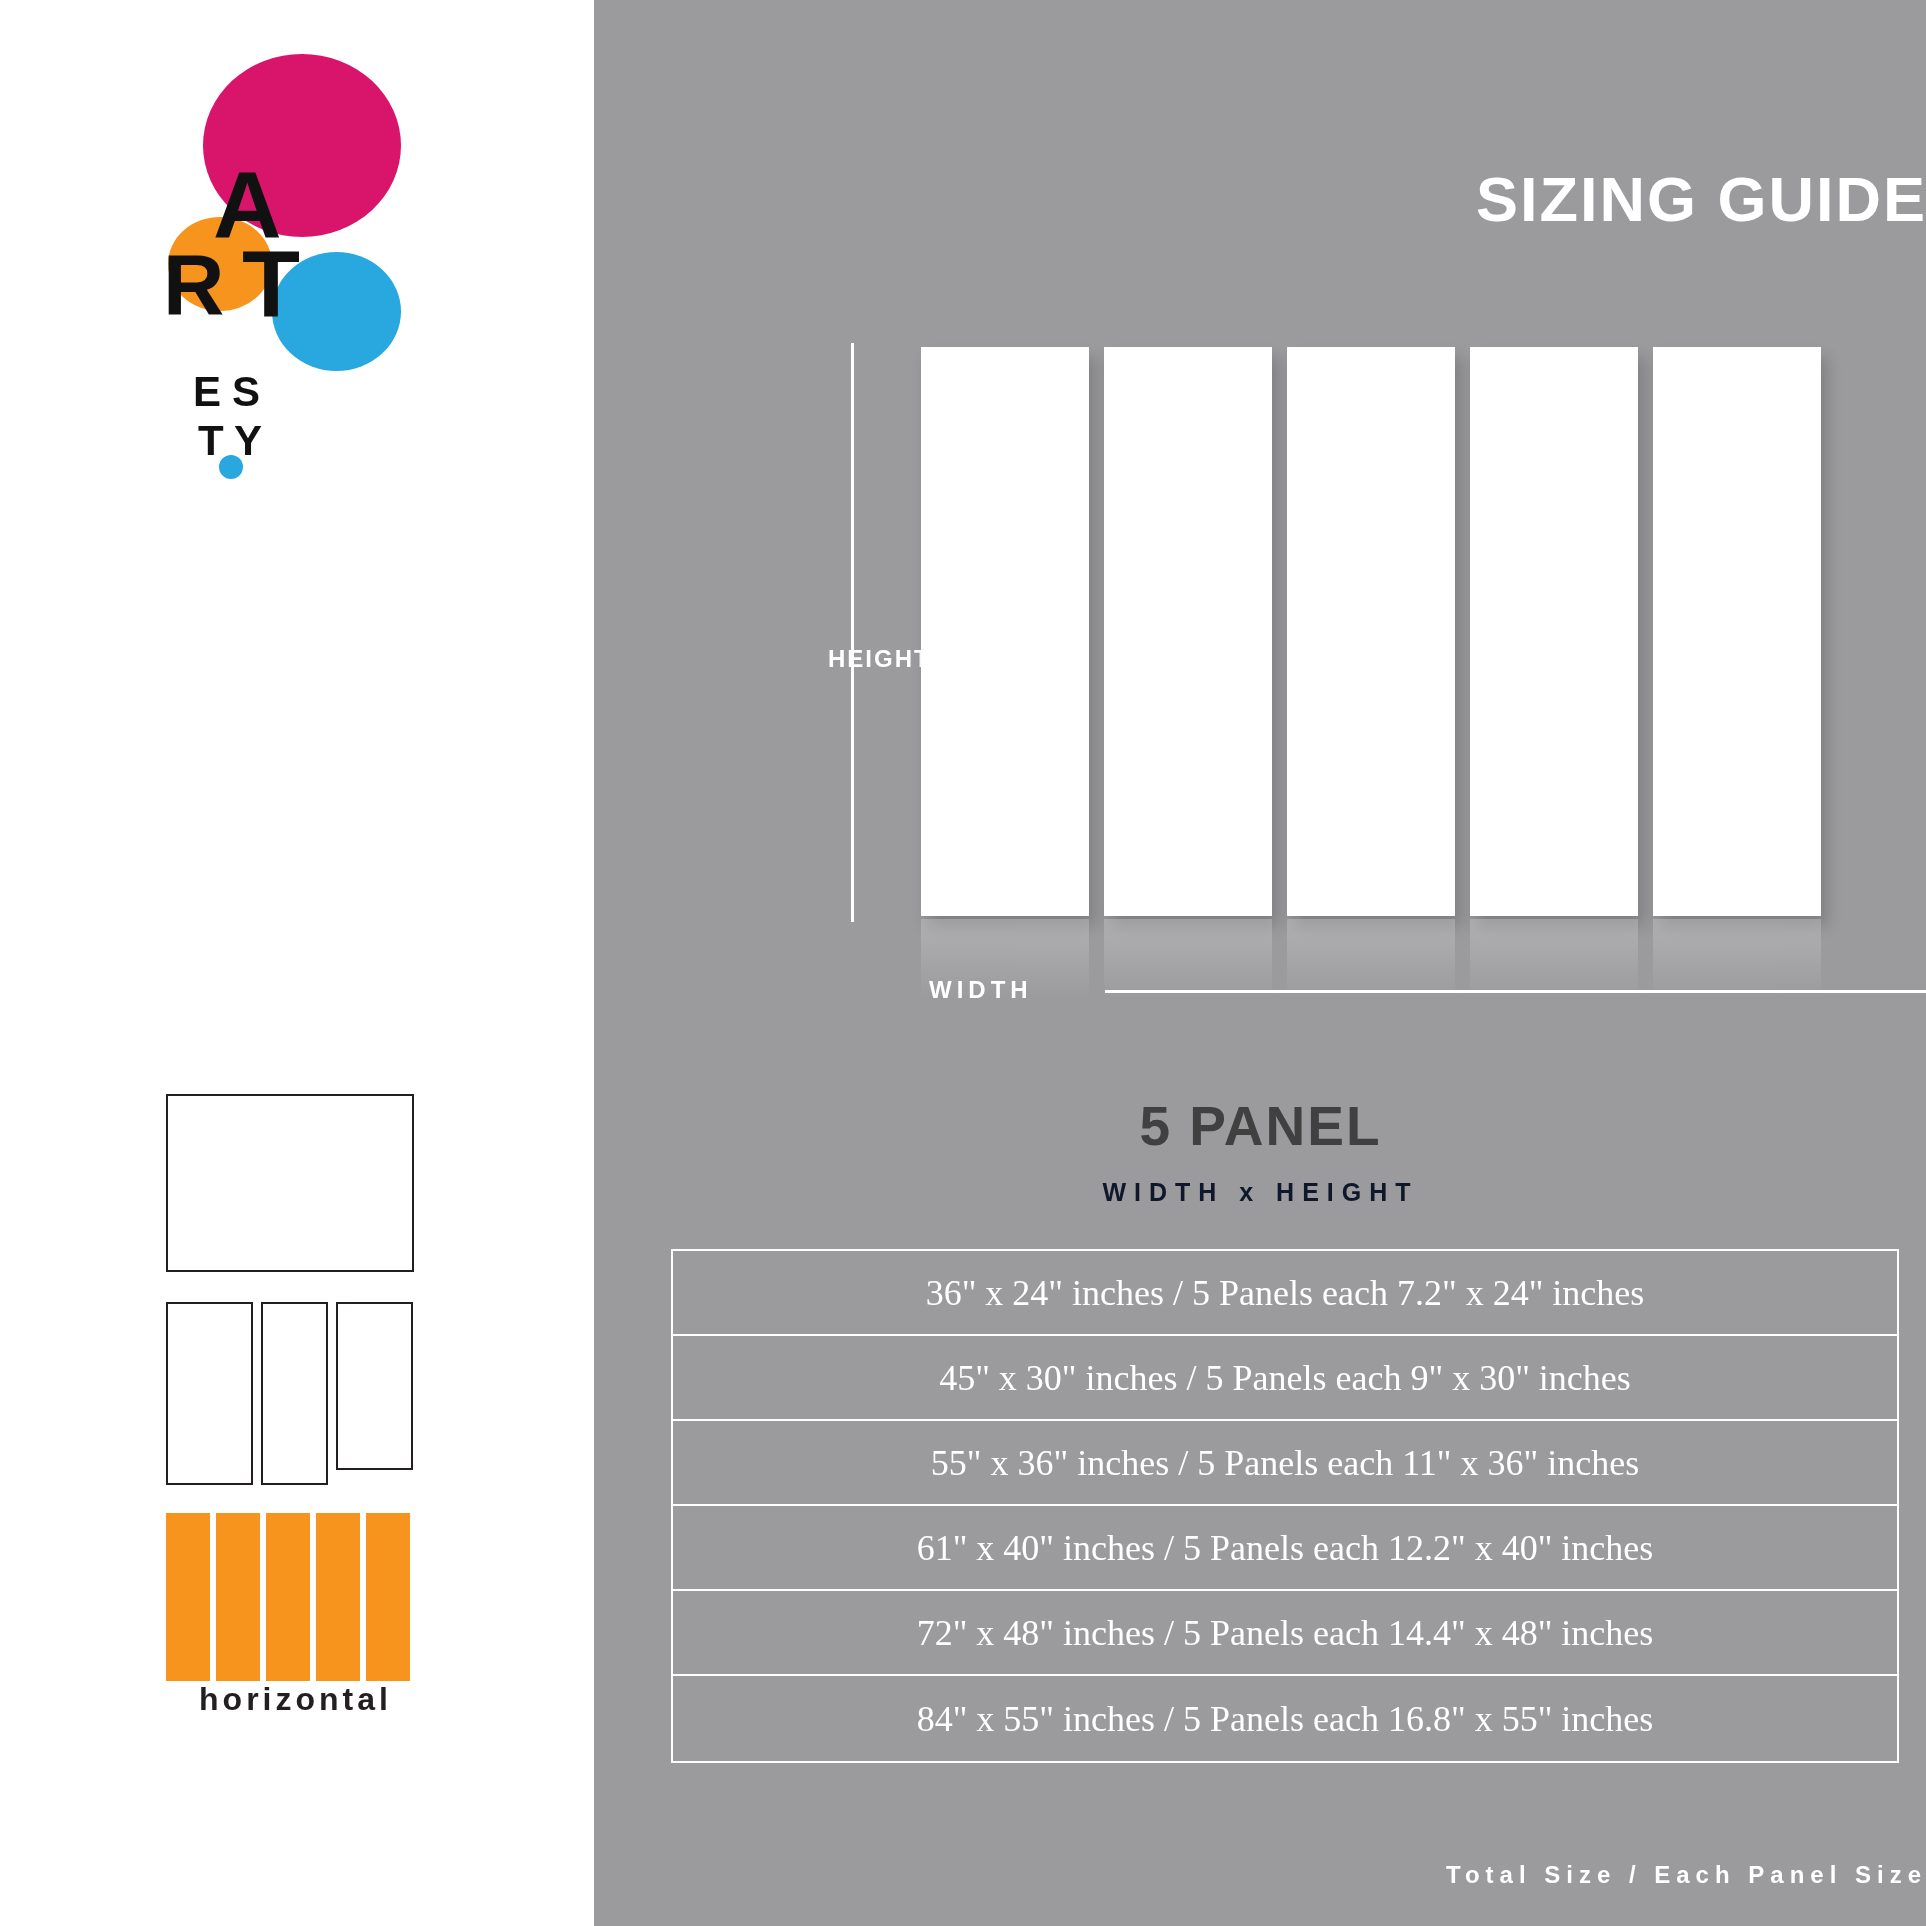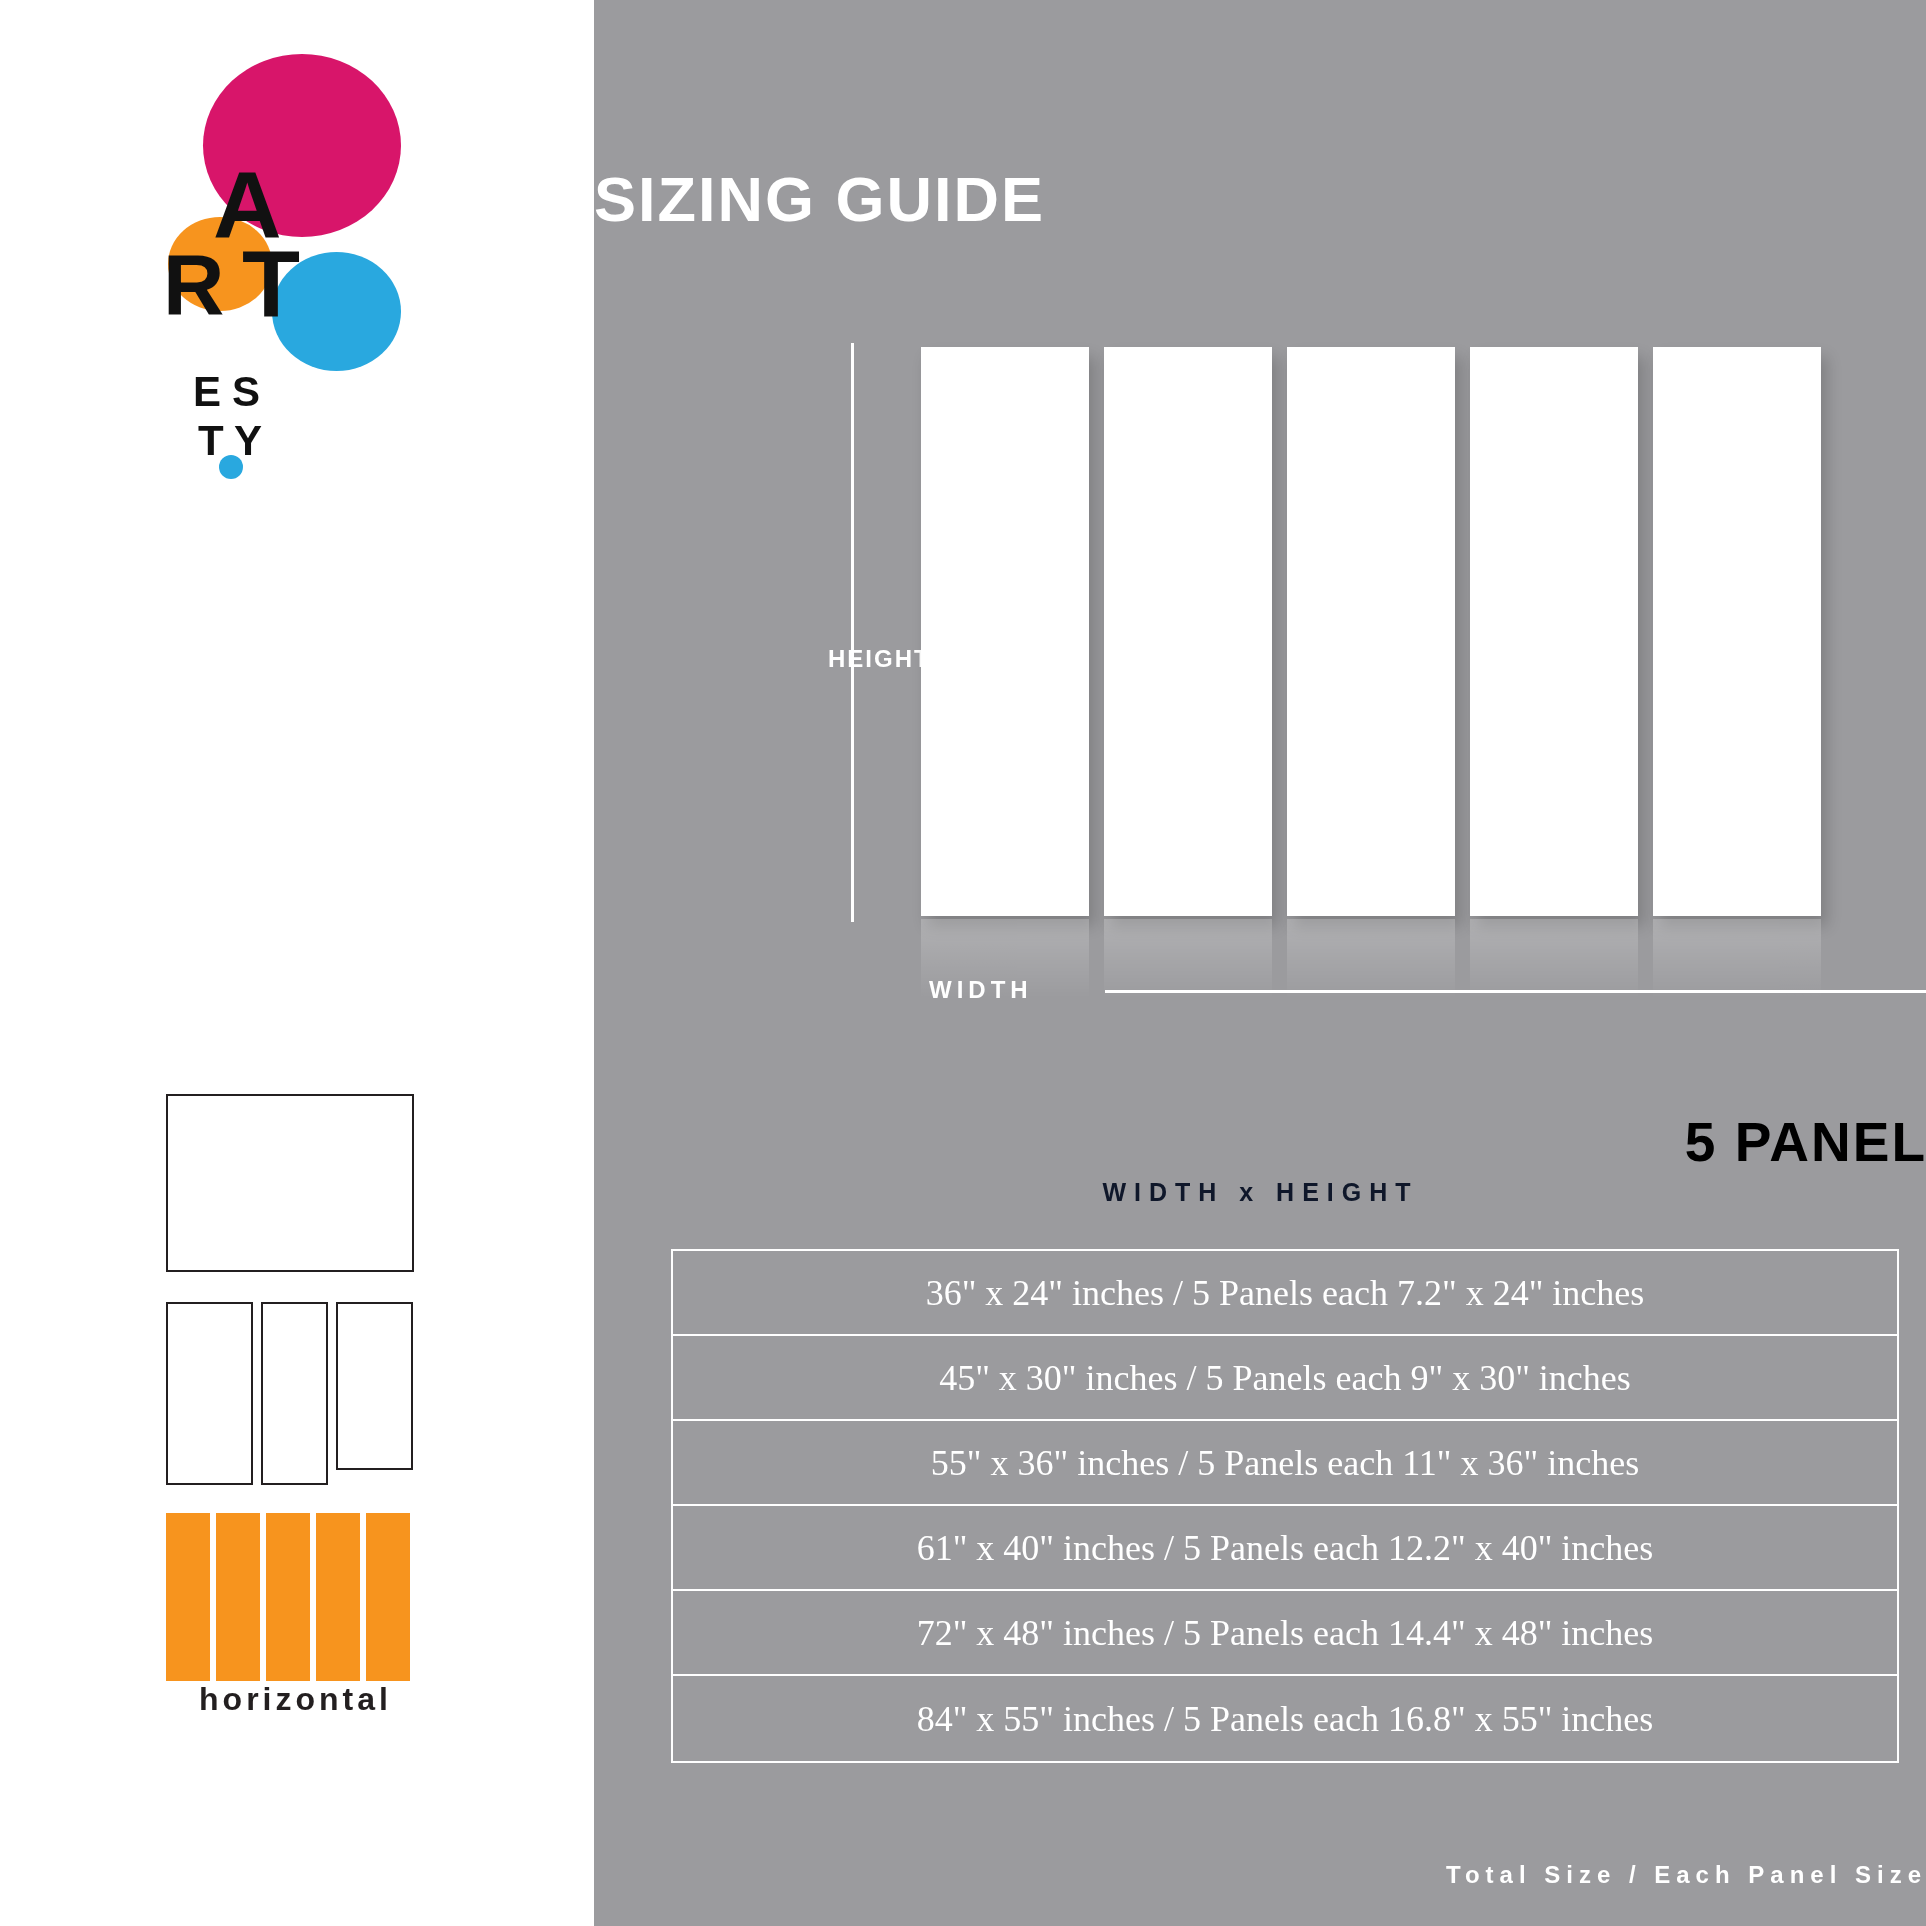--- a/index.html
+++ b/index.html
@@ -53,21 +53,21 @@
   .thumb-caption {
     font-size:32px; font-weight:bold; color:#231f20;
     letter-spacing:4px; text-align:center; width:259px;
   }
 
   
   .right {
     flex:1; background:#9b9b9e; position:relative; height:1927px;
   }
   .title {
-    position:absolute; left:0; right:0; top:163px; text-align:left;
+    position:absolute; left:0; right:0; top:163px; text-align:right;
     color:#ffffff; font-size:63px; font-weight:bold; letter-spacing:2px;
   }
 
   
   .preview { position:absolute; left:107px; top:337px; width:1188px; height:604px; }
   .height-axis {
     position:absolute; left:150px; top:6px; width:3px; height:579px; background:#ffffff;
   }
   .height-label {
     position:absolute; left:127px; top:307px; color:#ffffff;
@@ -90,22 +90,22 @@
   .width-axis {
     position:absolute; left:404px; top:653px; width:832px; height:3px; background:#ffffff;
   }
   .width-label {
     position:absolute; left:228px; top:639px; color:#ffffff;
     font-size:24px; font-weight:bold; letter-spacing:5px;
   }
 
   
   .panel-count {
-    position:absolute; left:0; right:0; top:1094px; text-align:right;
-    color:#000000; font-size:55px; font-weight:bold; letter-spacing:2px;margin-top:16px;
+    position:absolute; left:0; right:0; top:1094px; text-align:center;
+    color:#404040; font-size:55px; font-weight:bold; letter-spacing:2px;
   }
   .wxh {
     position:absolute; left:0; right:0; top:1178px; text-align:center;
     color:#0f172a; font-size:25px; font-weight:bold; letter-spacing:8px;
   }
 
   
   .table {
     position:absolute; left:77px; top:1249px; width:1228px;
     border:2px solid #ffffff;

